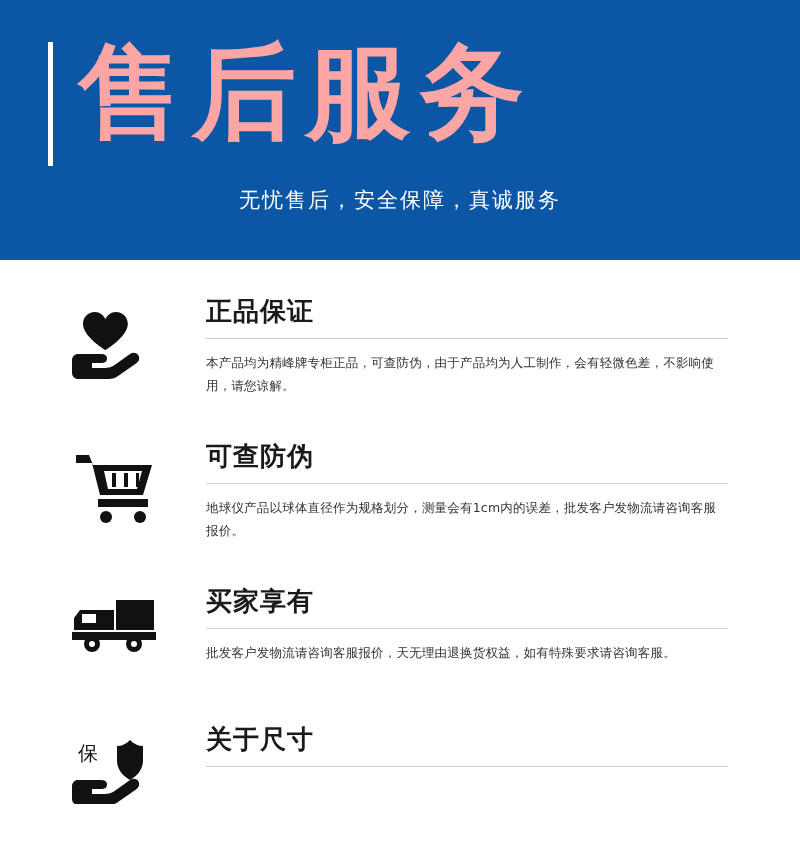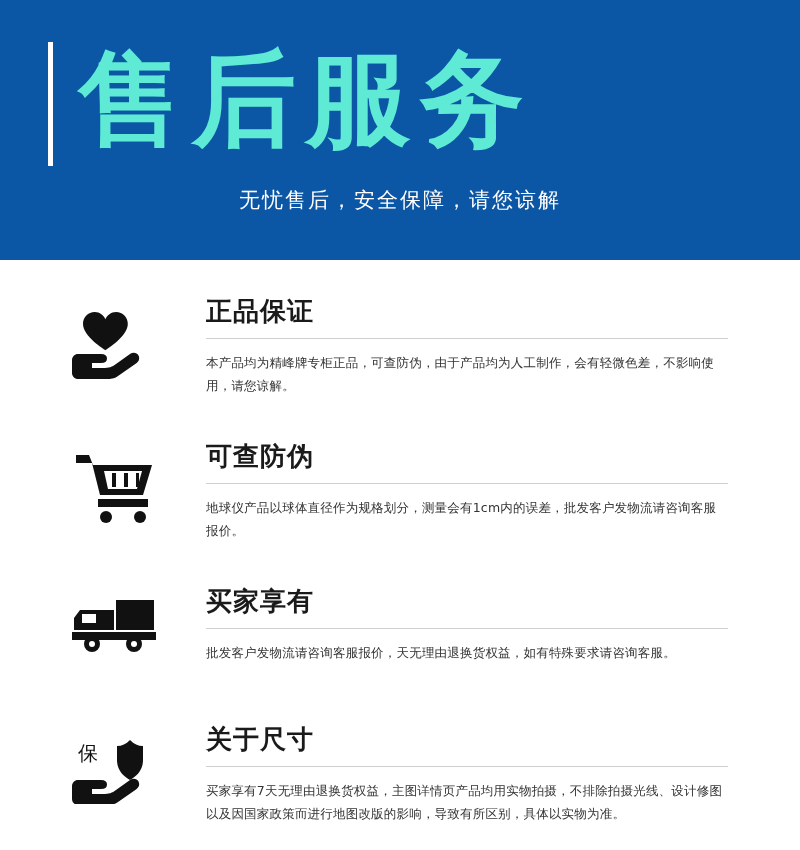--- a/index.html
+++ b/index.html
@@ -33,27 +33,27 @@
     left: 48px;
     top: 42px;
     width: 5px;
     height: 124px;
     background: #ffffff;
   }
   .banner-title {
     position: absolute;
     left: 78px;
     top: 34px;
-    color: #5eead4;
+    color: #fca5a5;
     font-size: 104px;
     line-height: 132px;
     font-weight: bold;
     letter-spacing: 10px;
     white-space: nowrap;
-    font-family: Liberation Serif, serif;
+    font-family: Liberation Mono, monospace;
   }
   .banner-sub {
     position: absolute;
     left: 0;
     right: 0;
     top: 186px;
     text-align: center;
     color: #ffffff;
     font-size: 21px;
     letter-spacing: 2px;
@@ -112,21 +112,21 @@
 </style>
 </head>
 <body>
 
 <div class="page">
 
   <div class="banner">
     <div class="banner-inner">
       <div class="title-rule"></div>
       <div class="banner-title">售后服务</div>
-      <div class="banner-sub">无忧售后，安全保障，请您谅解</div>
+      <div class="banner-sub">无忧售后，安全保障，真诚服务</div>
     </div>
   </div>
 
   <div class="content">
 
     <div class="item">
       <div class="icon-box">
         <svg width="84" height="72" viewBox="0 0 84 72" xmlns="http://www.w3.org/2000/svg">
           <path fill="#111111" d="M44 4c-5 0-9 3.4-10.6 7.2C31.8 7.4 27.8 4 22.8 4 16 4 11 9.2 11 16c0 12 20.5 25 22.4 26.2 1.9-1.2 22.4-14.2 22.4-26.2C55.8 9.2 50.8 4 44 4z"></path>
           <path fill="#111111" d="M6 46c10 0 16 0 23 0 4 0 6 1.5 6 4.5S33 55 29 55h-9v5h11c6 0 9-1 13-4l14-10c3-2 7-1.5 8.5 1.5 1.5 3 .5 6-2.5 8L46 68c-4 2.8-7 3-12 3H6c-3.3 0-6-2.7-6-6v-13c0-3.3 2.7-6 6-6z"></path>
@@ -181,18 +181,17 @@
       <div class="icon-box">
         <svg width="84" height="68" viewBox="0 0 84 68" xmlns="http://www.w3.org/2000/svg">
           <text x="6" y="24" font-family="DejaVu Sans, sans-serif" font-size="20" fill="#111111">保</text>
           <path fill="#111111" d="M58 4c4 4 8 6 13 6v14c0 10-6 16-13 20-7-4-13-10-13-20V10c5 0 9-2 13-6z"></path>
           <path fill="#111111" d="M6 44c10 0 16 0 23 0 4 0 6 1.5 6 4.5S33 53 29 53h-9v5h11c6 0 9-1 13-4l14-10c3-2 7-1.5 8.5 1.5 1.5 3 .5 6-2.5 8L46 66c-4 2.8-7 3-12 3H6c-3.3 0-6-2.7-6-6V50c0-3.3 2.7-6 6-6z"></path>
         </svg>
       </div>
       <div class="item-body">
         <div class="item-title">关于尺寸</div>
         <div class="item-rule"></div>
-        <div class="item-desc">买家享有7天无理由退换货权益，主图详情页产品均用实物拍摄，不排除拍摄光线、设计修图以及因国家政策而进行地图改版的影响，导致有所区别，具体以实物为准。</div>
       </div>
     </div>
 
   </div>
 </div>
 
 </body></html>

